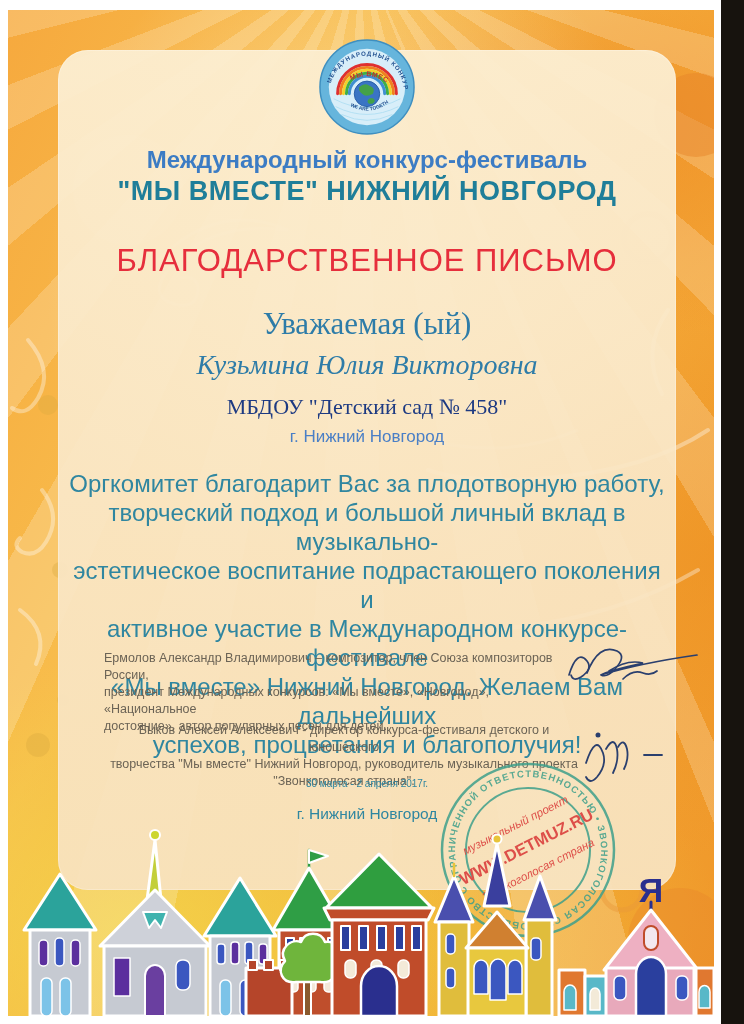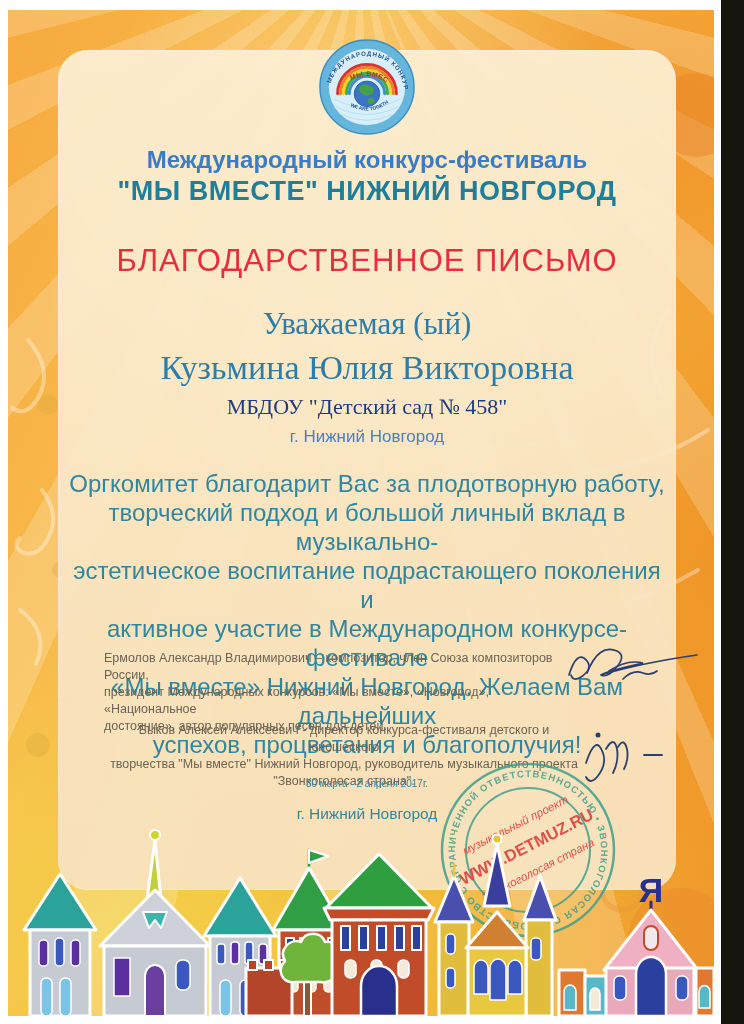--- a/index.html
+++ b/index.html
@@ -26,21 +26,21 @@
     box-shadow:0 0 0 1px rgba(255,255,255,.25) inset;}
 
   .abs{position:absolute;}
   .ctr{left:0;right:0;text-align:center;}
 
   .festival-type{top:96px;font-size:24px;font-weight:bold;color:#3c7cc4;}
   .festival-name{top:126px;font-size:27px;font-weight:bold;color:#1f7e99;letter-spacing:.5px;}
   .cert-title{top:193px;font-size:31px;font-weight:normal;color:#e62e3c;letter-spacing:1px;}
 
   .salutation{top:256px;font-family:"Liberation Serif",serif;font-size:31px;color:#2e7ca8;}
-  .recipient-name{top:299px;font-family:"Liberation Serif",serif;font-size:34px;color:#2e7ca8;}
+  .recipient-name{top:299px;font-family:"Liberation Serif",serif;font-style:italic;font-size:28px;color:#2e7ca8;}
   .org{top:344px;font-family:"Liberation Serif",serif;font-size:22px;color:#1d3a82;}
   .org-city{top:377px;font-size:17px;color:#4a7fc6;}
 
   .body-text{top:419px;left:9px;width:600px;text-align:center;font-size:24px;line-height:29px;color:#2f86a0;white-space:pre-line;}
 
   .sig-text{left:46px;width:480px;text-align:left;font-size:12.5px;line-height:17px;color:#6b6355;white-space:pre-line;}
   .sig1{top:600px;}
   .sig2{top:672px;text-align:center;}
 
   .dates{top:728px;font-size:10px;color:#2f86a0;}

